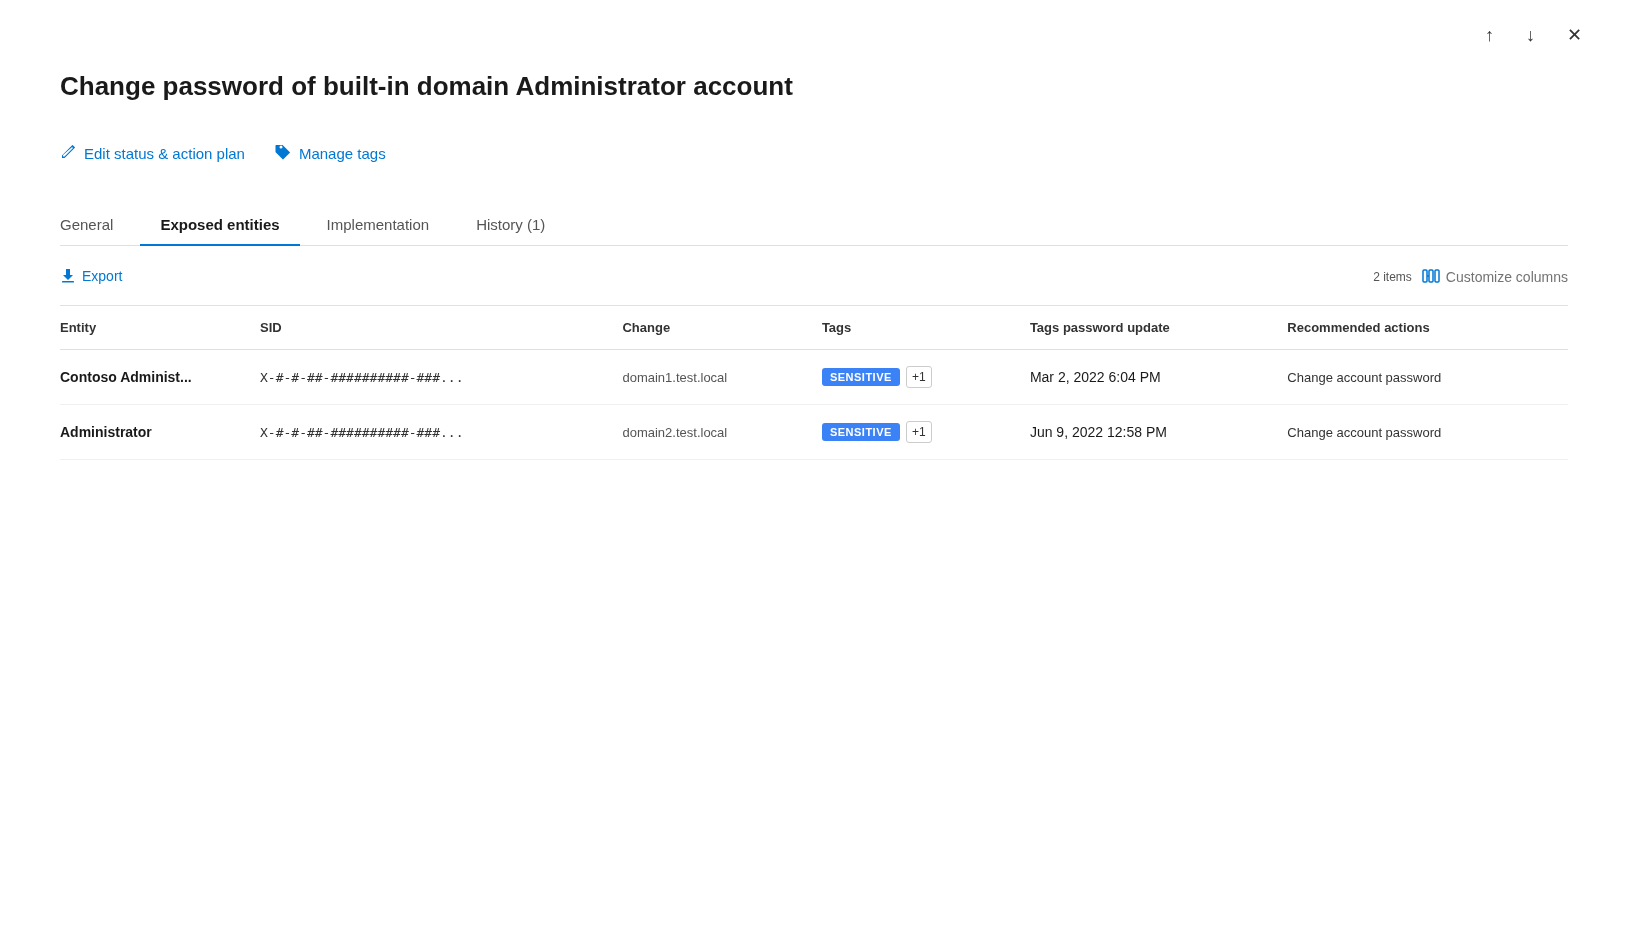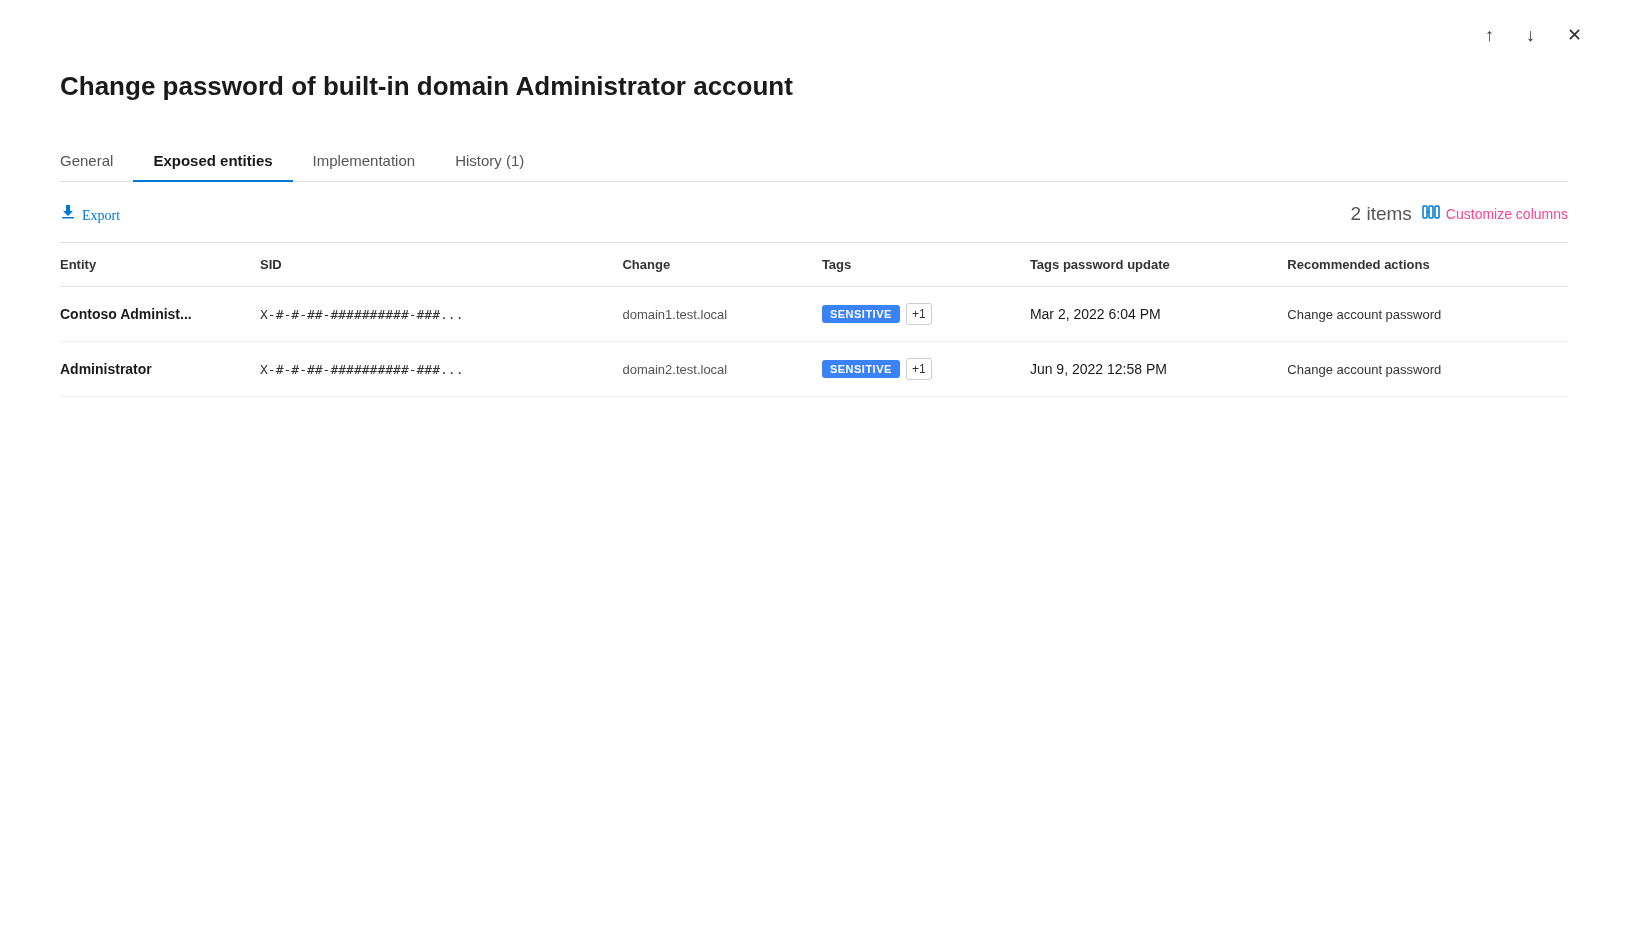--- a/index.html
+++ b/index.html
@@ -94,21 +94,21 @@
     .action-icon {
       font-size: 16px;
       color: #0078d4;
     }
 
     .tabs {
       display: flex;
       align-items: flex-end;
       border-bottom: 1px solid #e0e0e0;
       margin-bottom: 0;
-      gap: 0;
+      gap: 7px;
     }
 
     .tab {
       padding: 12px 20px;
       font-size: 15px;
       cursor: pointer;
       color: #555;
       border: none;
       background: none;
       position: relative;
@@ -147,51 +147,50 @@
     }
 
     .toolbar-left {
       display: flex;
       align-items: center;
       gap: 8px;
     }
 
     .export-btn {
       display: flex;
-      align-items: flex-end;
+      align-items: flex-start;
       gap: 6px;
       background: none;
       border: none;
       cursor: pointer;
       font-size: 14px;
       color: #0078d4;
       padding: 4px 0;
-      font-family: Liberation Serif, serif;
     }
 
     .toolbar-right {
       display: flex;
       align-items: center;
       gap: 10px;
     }
 
     .items-count {
-      font-size: 19px;
+      font-size: 12px;
       color: #555;
     }
 
     .customize-btn {
       display: flex;
       align-items: center;
       gap: 6px;
       background: none;
       border: none;
       cursor: pointer;
       font-size: 14px;
-      color: #ec4899;
+      color: #737373;
     }
 
     table {
       width: 100%;
       border-collapse: collapse;
       margin-top: 0;
     }
 
     thead tr {
       border-bottom: 1px solid #e0e0e0;
@@ -288,20 +287,38 @@
       <span>↓</span>
     </button>
     <button class="top-btn">
       <span>✕</span>
     </button>
   </div>
 
   <h1 class="title">Change password of built-in domain Administrator account</h1>
 
 
+  <div class="action-bar">
+    <button class="action-btn">
+      <span class="action-icon">
+        <svg width="16" height="16" viewBox="0 0 16 16" fill="#0078d4" xmlns="http://www.w3.org/2000/svg">
+          <path d="M12.854 1.146a.5.5 0 0 0-.707 0l-10 10A.5.5 0 0 0 2 11.5V14h2.5a.5.5 0 0 0 .354-.146l10-10a.5.5 0 0 0 0-.707l-2-2zm-1.414 1.414L13 4.12l-8.5 8.5H3v-1.5l9.44-8.44z"></path>
+        </svg>
+      </span>
+      <span>Edit status &amp; action plan</span>
+    </button>
+    <button class="action-btn">
+      <span class="action-icon">
+        <svg width="16" height="16" viewBox="0 0 16 16" fill="#0078d4" xmlns="http://www.w3.org/2000/svg">
+          <path d="M1 1h6.5a.5.5 0 0 1 .354.146l7 7a.5.5 0 0 1 0 .708l-6.5 6.5a.5.5 0 0 1-.708 0l-7-7A.5.5 0 0 1 .5 8V1.5A.5.5 0 0 1 1 1zm5 3.5a1.5 1.5 0 1 0 0-3 1.5 1.5 0 0 0 0 3z"></path>
+        </svg>
+      </span>
+      <span>Manage tags</span>
+    </button>
+  </div>
 
   <div class="tabs">
     <button class="tab">
       <span>General</span>
     </button>
     <button class="tab active">
       <span>Exposed entities</span>
     </button>
     <button class="tab">
       <span>Implementation</span>

